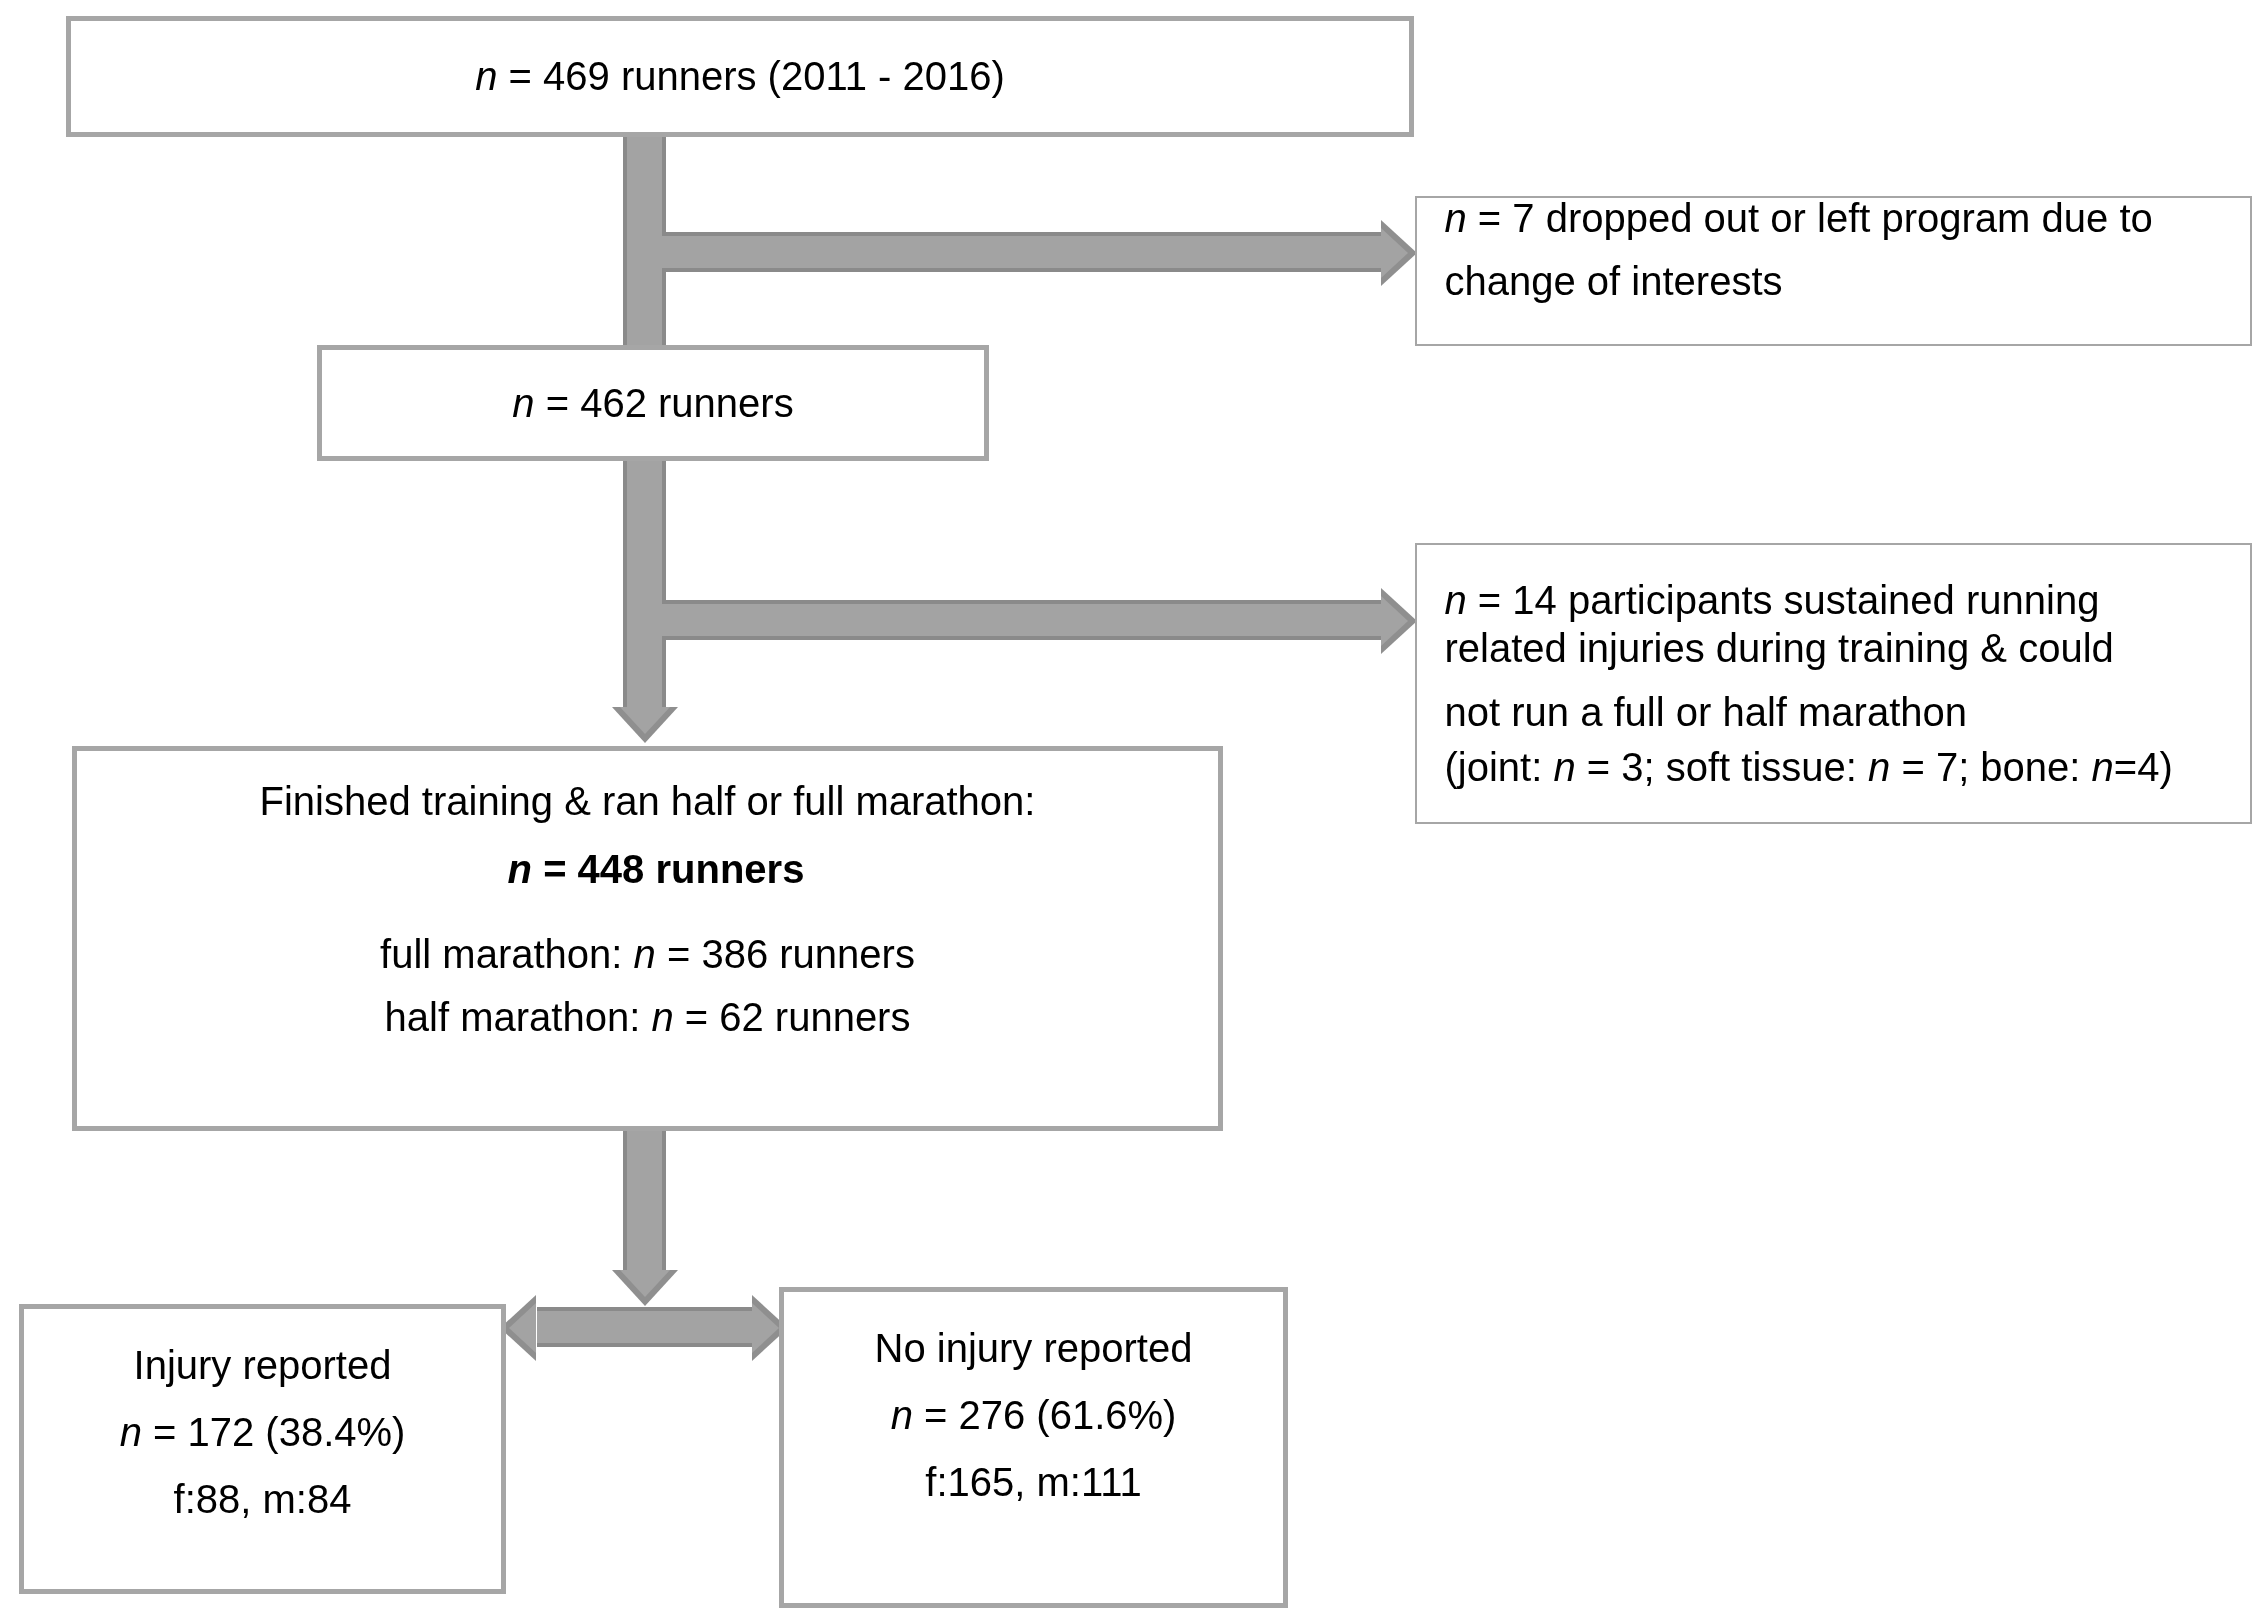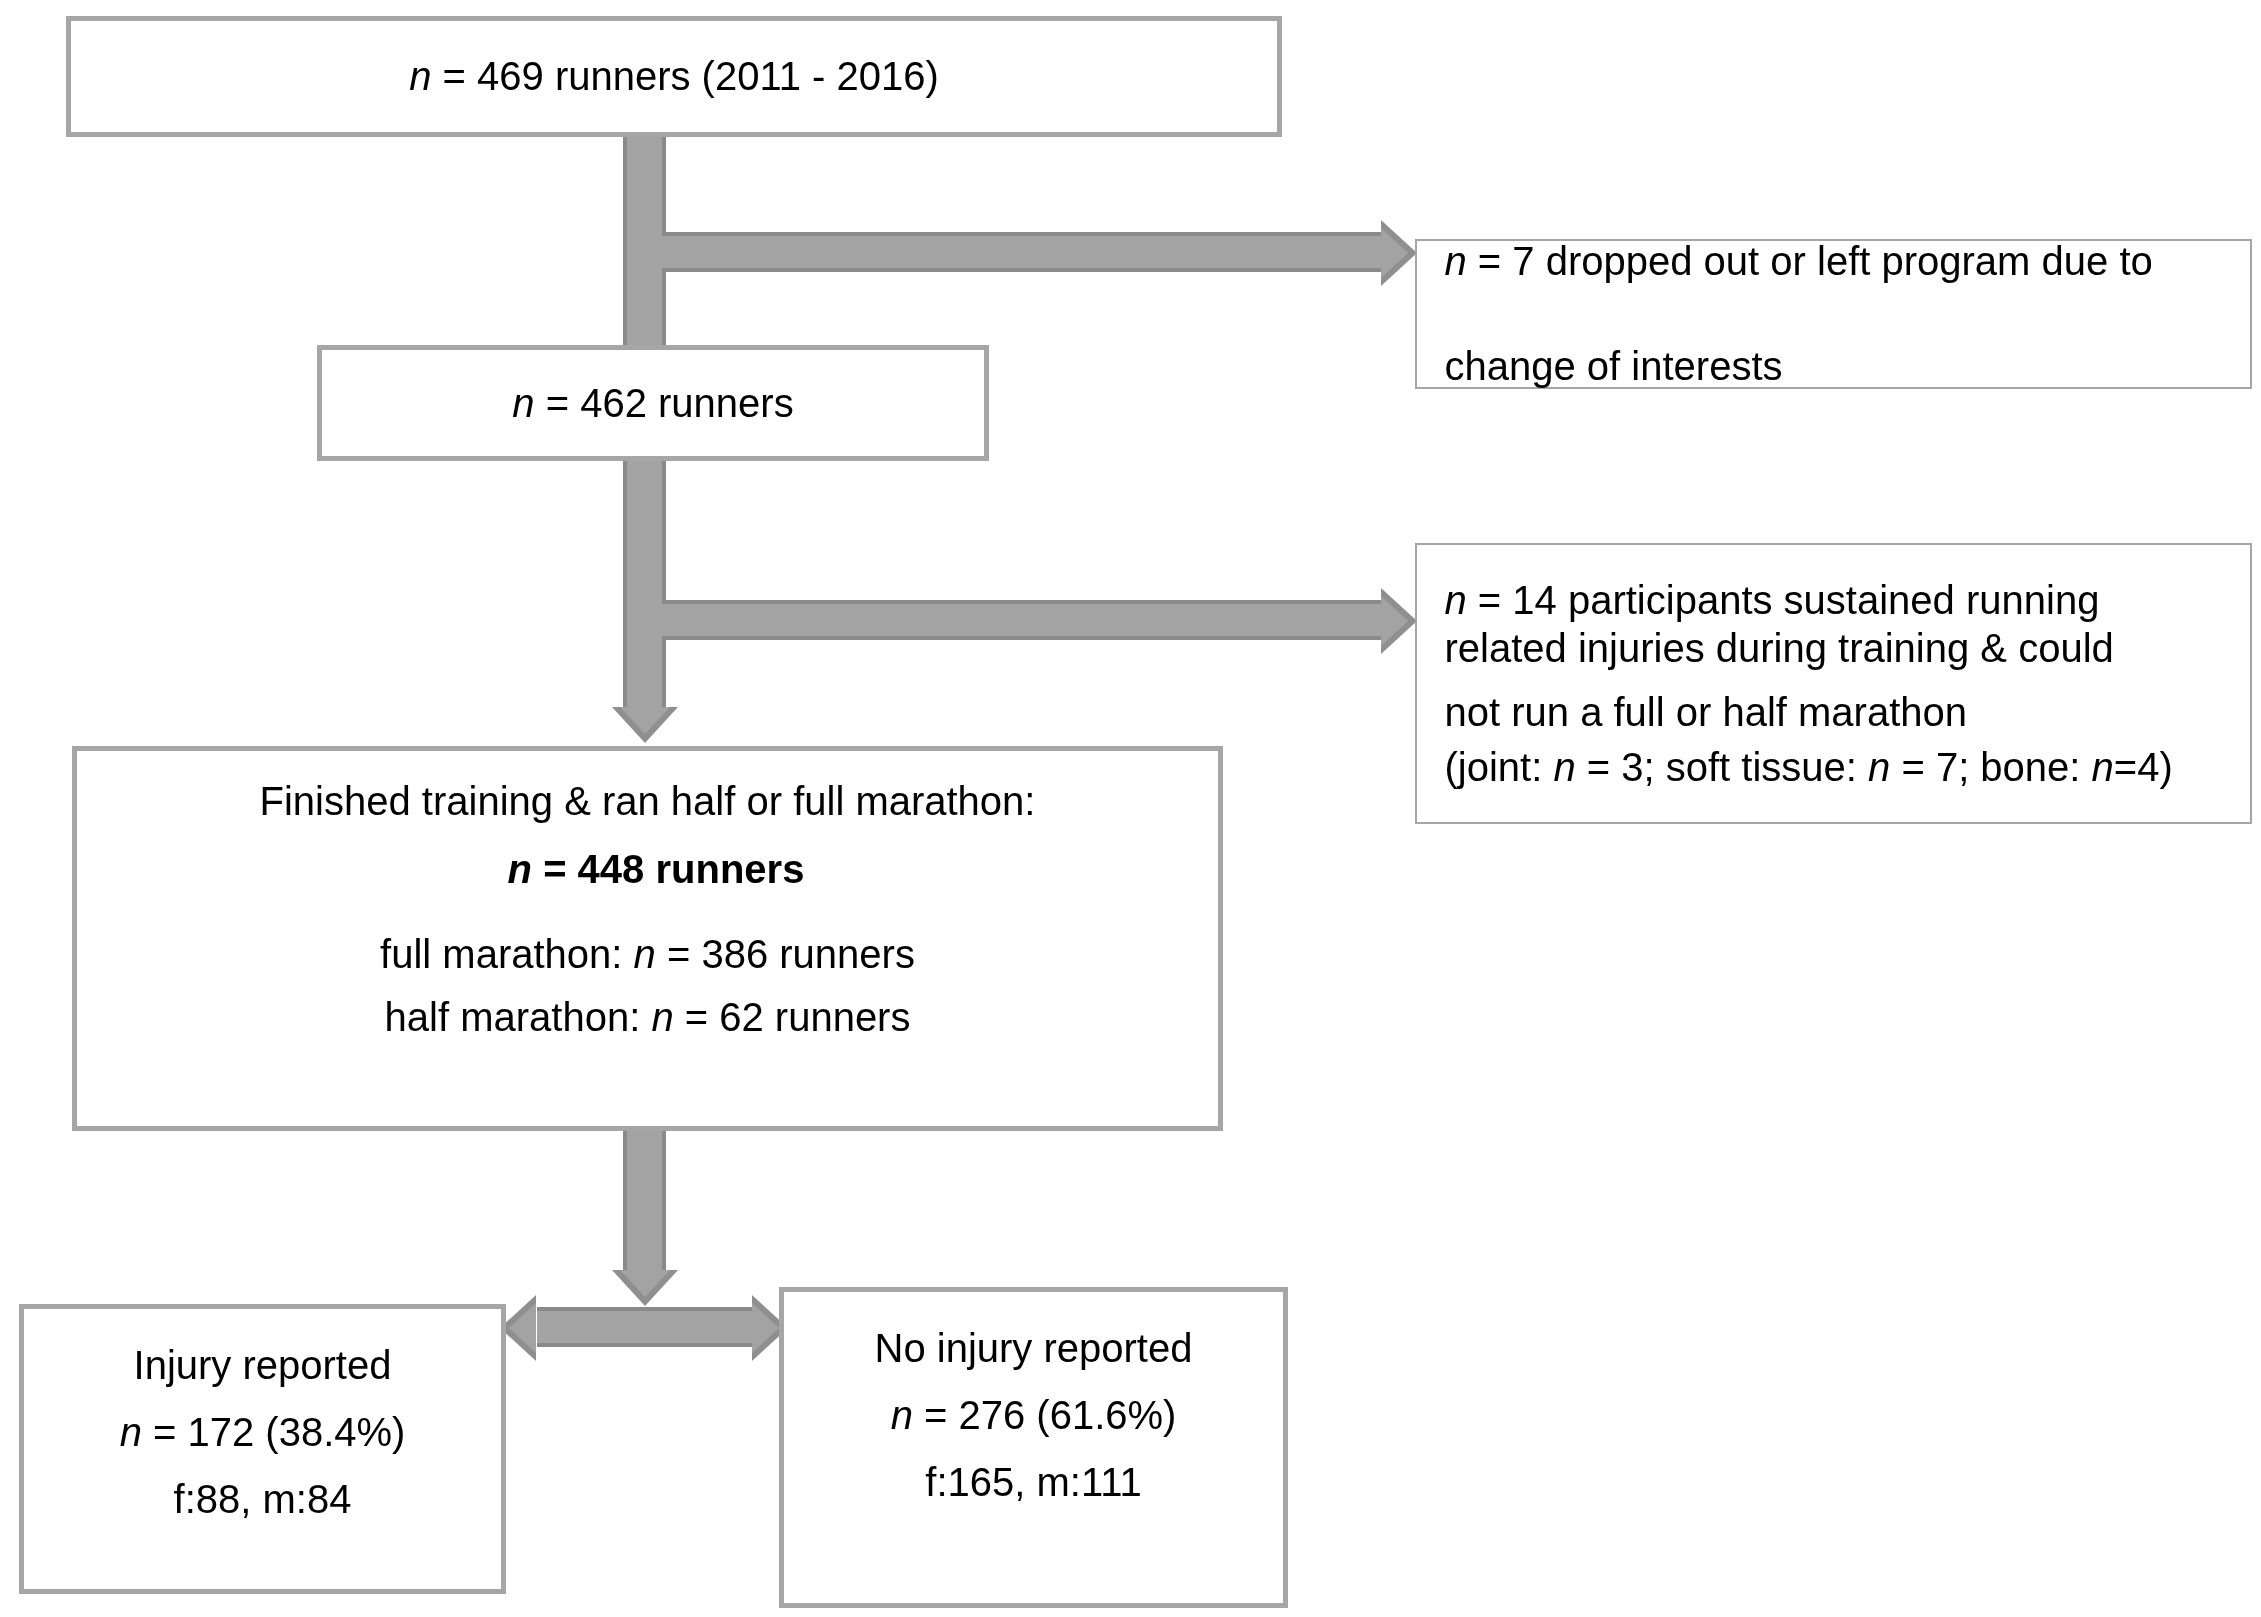--- a/index.html
+++ b/index.html
@@ -122,21 +122,21 @@
 
   <div class="head-down" style="left:612px; top:707px;"></div>
 
   <div class="vstem" style="left:623px; top:1127px; width:43px; height:143px;"></div>
   <div class="head-down" style="left:612px; top:1270px;"></div>
 
   <div class="hstem" style="left:537px; top:1307px; width:216px; height:40px;"></div>
   <div class="head-left" style="left:500px; top:1295px;"></div>
   <div class="head-right" style="left:752px; top:1295px;"></div>
 
-  <div class="box thick" style="left:66px; top:15.6px; width:1216px; height:121px;">
+  <div class="box thick" style="left:66px; top:15.6px; width:1348px; height:121px;">
     <div class="line">
       <span class="ital">n</span><span> = 469 runners (2011 - 2016)</span>
     </div>
   </div>
 
   <div class="box thick" style="left:317px; top:345px; width:672px; height:116px;">
     <div class="line">
       <span class="ital">n</span><span> = 462 runners</span>
     </div>
   </div>
@@ -163,21 +163,21 @@
   </div>
 
   <div class="box thick" style="left:779px; top:1287px; width:509px; height:321px; justify-content:flex-start; padding-top:36px;">
     <div class="line" style="margin-bottom:26px;">No injury reported</div>
     <div class="line" style="margin-bottom:26px;">
       <span class="ital">n</span><span> = 276 (61.6%)</span>
     </div>
     <div class="line">f:165, m:111</div>
   </div>
 
-  <div class="box thin" style="left:1415px; top:196px; width:837px; height:150px; align-items:flex-start; justify-content:space-between; padding-left:27.5px; padding-right:15px;margin-top:43px;">
+  <div class="box thin" style="left:1415px; top:196px; width:837px; height:150px; align-items:flex-start; justify-content:flex-start; padding-left:27.5px; padding-right:15px;">
     <div class="line left" style="margin-bottom:22.5px;">
       <span class="ital">n</span><span> = 7 dropped out or left program due to</span>
     </div>
     <div class="line left">change of interests</div>
   </div>
 
   <div class="box thin" style="left:1415px; top:543px; width:837px; height:281px; align-items:flex-start; justify-content:center; padding-left:27.5px; padding-right:10px;">
     <div class="line left" style="margin-bottom:8px;">
       <span class="ital">n</span><span> = 14 participants sustained running</span>
     </div>

